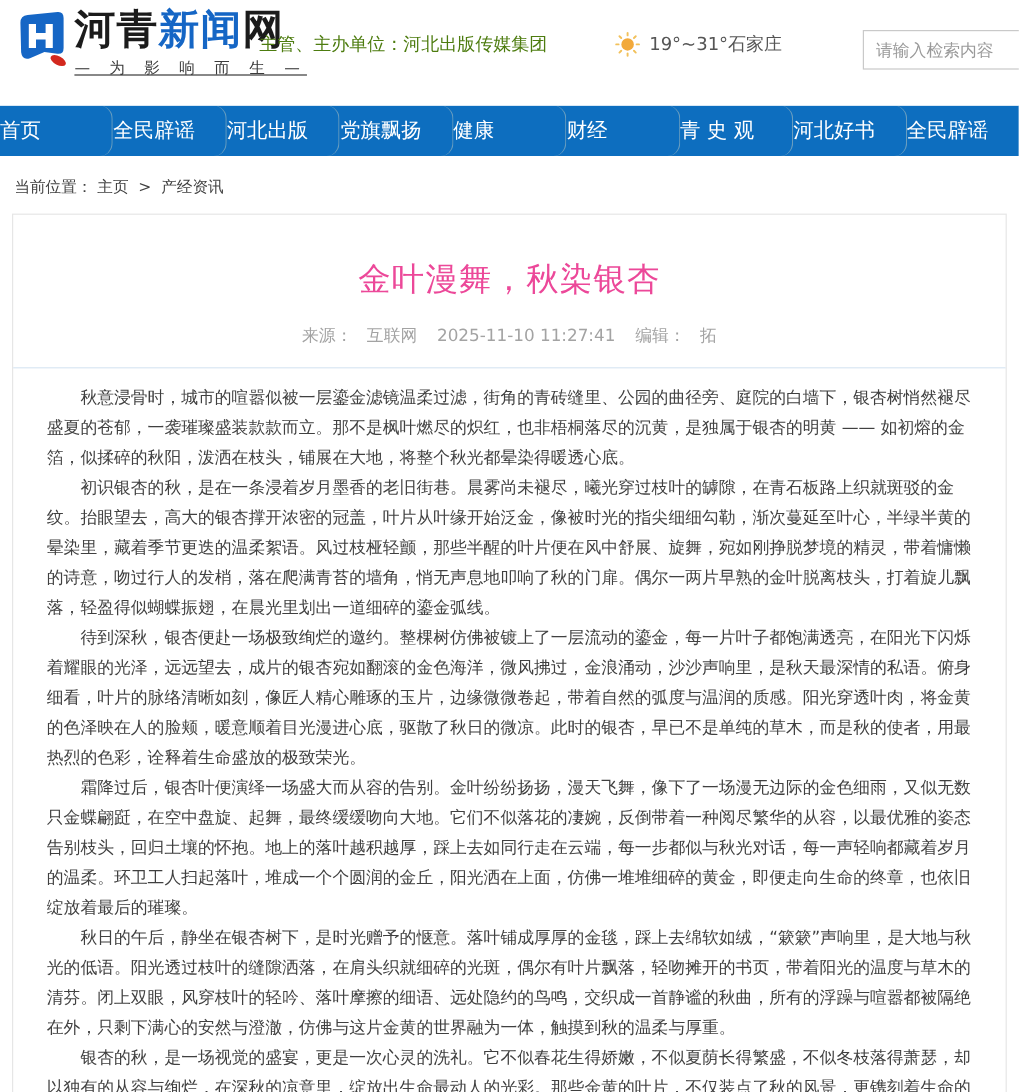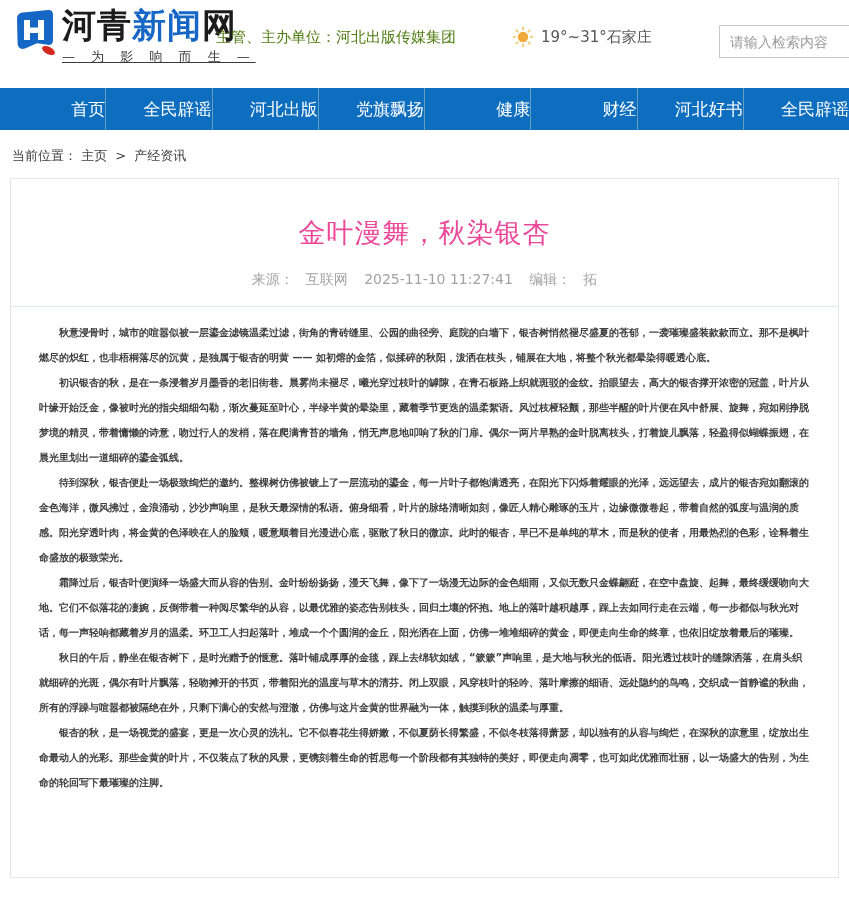--- a/index.html
+++ b/index.html
@@ -25,46 +25,46 @@
     position: absolute; right: -10px; top: 25px;
     width: 140px; height: 33px;
     border: 1px solid #c9c9c9; background: #fff;
     font-size: 14px; color: #333; padding: 0 10px;
     outline: none;
   }
   .search::placeholder { color: #9a9a9a; }
   
   .nav { display: flex; height: 42px; background: #0d6ebf; }
   .nav a {
-    flex: 1; text-align: right; line-height: 42px;
+    flex: 1; text-align: left; line-height: 42px;
     color: #ffffff; font-size: 17px; text-decoration: none;
     border-right: 1px solid rgba(214, 214, 192, 0.45);
-    white-space: nowrap; cursor: pointer;
+    white-space: nowrap; cursor: pointer; border-radius: 11px;
   }
   .nav a:last-child { border-right: none; }
   
   .breadcrumb { padding: 17px 0 13px 12px; font-size: 13px; color: #404040; }
   .breadcrumb a { color: #404040; text-decoration: none; cursor: pointer; }
   .breadcrumb .sep { margin: 0 4px; }
   
   .article-box {
     margin: 0 10px; border: 1px solid #e6e6e6;
     padding: 20px 28px 40px; min-height: 700px; background: #fff;
   }
   .article-title {
     margin: 16px 0 20px; text-align: center;
     font-size: 27px; font-weight: 500; color: #ec4899;
     letter-spacing: 1px;
   }
   .article-meta { text-align: center; font-size: 14px; color: #a3a3a3; }
   .article-meta span { margin: 0 6px; }
   .meta-divider { border: none; border-top: 1px solid #d9e7f3; margin: 17px -28px 13px; }
   .article-body p {
-    margin: 0; font-size: 10px; line-height: 25px;
-    color: #404040; text-indent: 2em; font-weight: bold;
+    margin: 0; font-size: 14px; line-height: 25px;
+    color: #404040; text-indent: 2em;
   }
 </style>
 </head>
 <body>
 
 <div class="page">
 
   <header class="header">
     <div class="logo">
       <svg class="logo-icon" width="48" height="50" viewBox="0 0 48 50">
@@ -97,20 +97,21 @@
     <input class="search" type="text" placeholder="请输入检索内容" style="">
   </header>
 
   <nav class="nav">
     <a>首页</a>
     <a>全民辟谣</a>
     <a>河北出版</a>
     <a>党旗飘扬</a>
     <a>健康</a>
     <a>财经</a>
+    <a>青 史 观</a>
     <a>河北好书</a>
     <a>全民辟谣</a>
   </nav>
 
   <div class="breadcrumb">
     <span>当前位置：</span>
     <a>主页</a>
     <span class="sep">&gt;</span>
     <a>产经资讯</a>
   </div>

